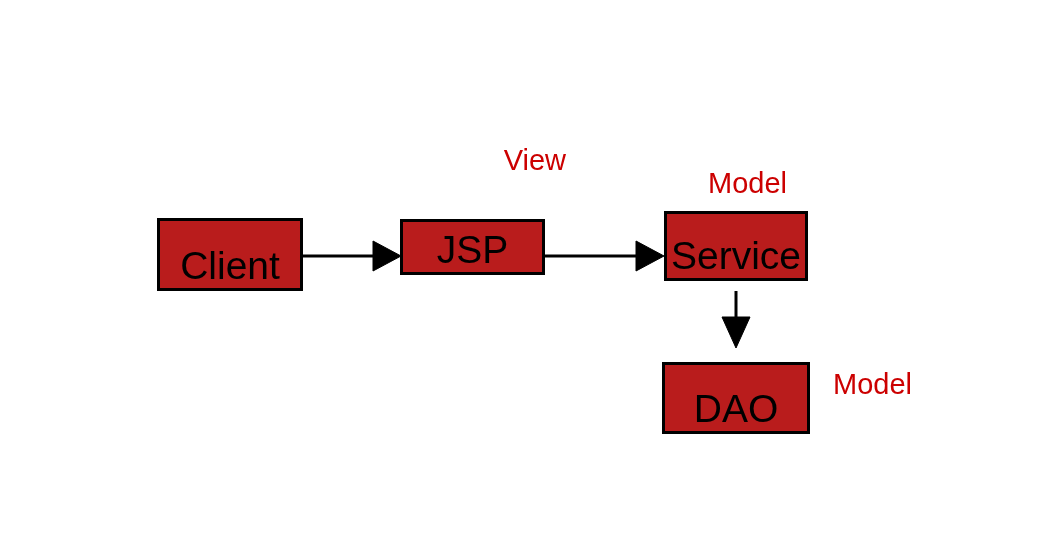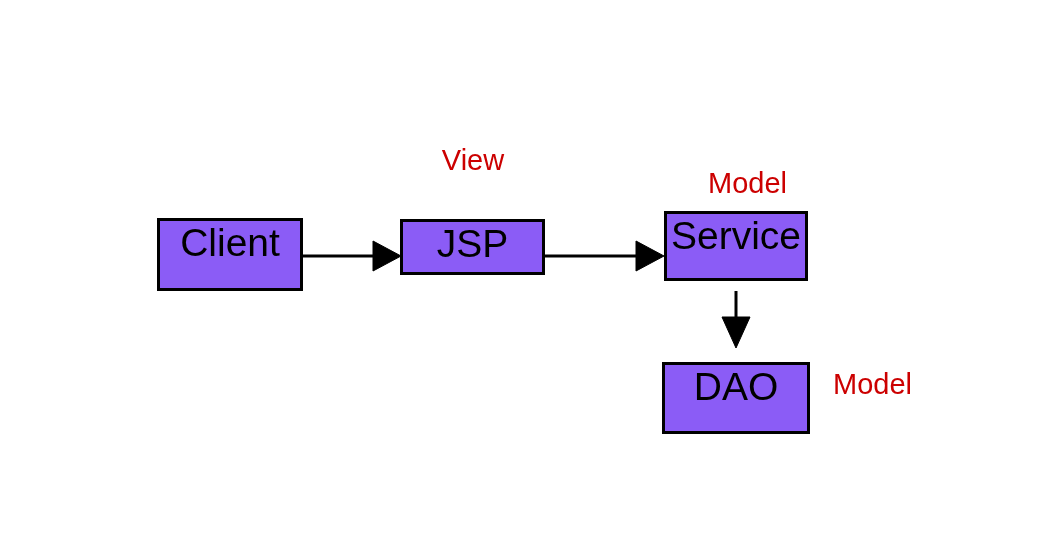--- a/index.html
+++ b/index.html
@@ -30,40 +30,40 @@
     position: absolute;
     color: #cc0000;
     font-size: 29px;
     line-height: 42px;
     white-space: nowrap;
   }
   .label-view-controller {
     left: 380px;
     top: 139px;
     width: 186px;
-    text-align: center;
+    text-align: right;
   }
   .label-model-service {
     left: 665px;
     top: 162px;
     width: 165px;
     text-align: center;
   }
   .label-model-dao {
     left: 833px;
     top: 363px;
     text-align: left;
   }
   .node {
     position: absolute;
     box-sizing: border-box;
     border: 3px solid #000000;
-    background: #8b5cf6;
+    background: #b91c1c;
     display: flex;
-    align-items: flex-start;
+    align-items: flex-end;
     justify-content: center;
     font-size: 39px;
     color: #000000;
     white-space: nowrap;
   }
   .node-client  { left: 157px; top: 218px; width: 146px; height: 73px; }
   .node-jsp     { left: 400px; top: 219px; width: 145px; height: 56px; }
   .node-service { left: 664px; top: 211px; width: 144px; height: 70px; }
   .node-dao     { left: 662px; top: 362px; width: 148px; height: 72px; }
   .edges {

